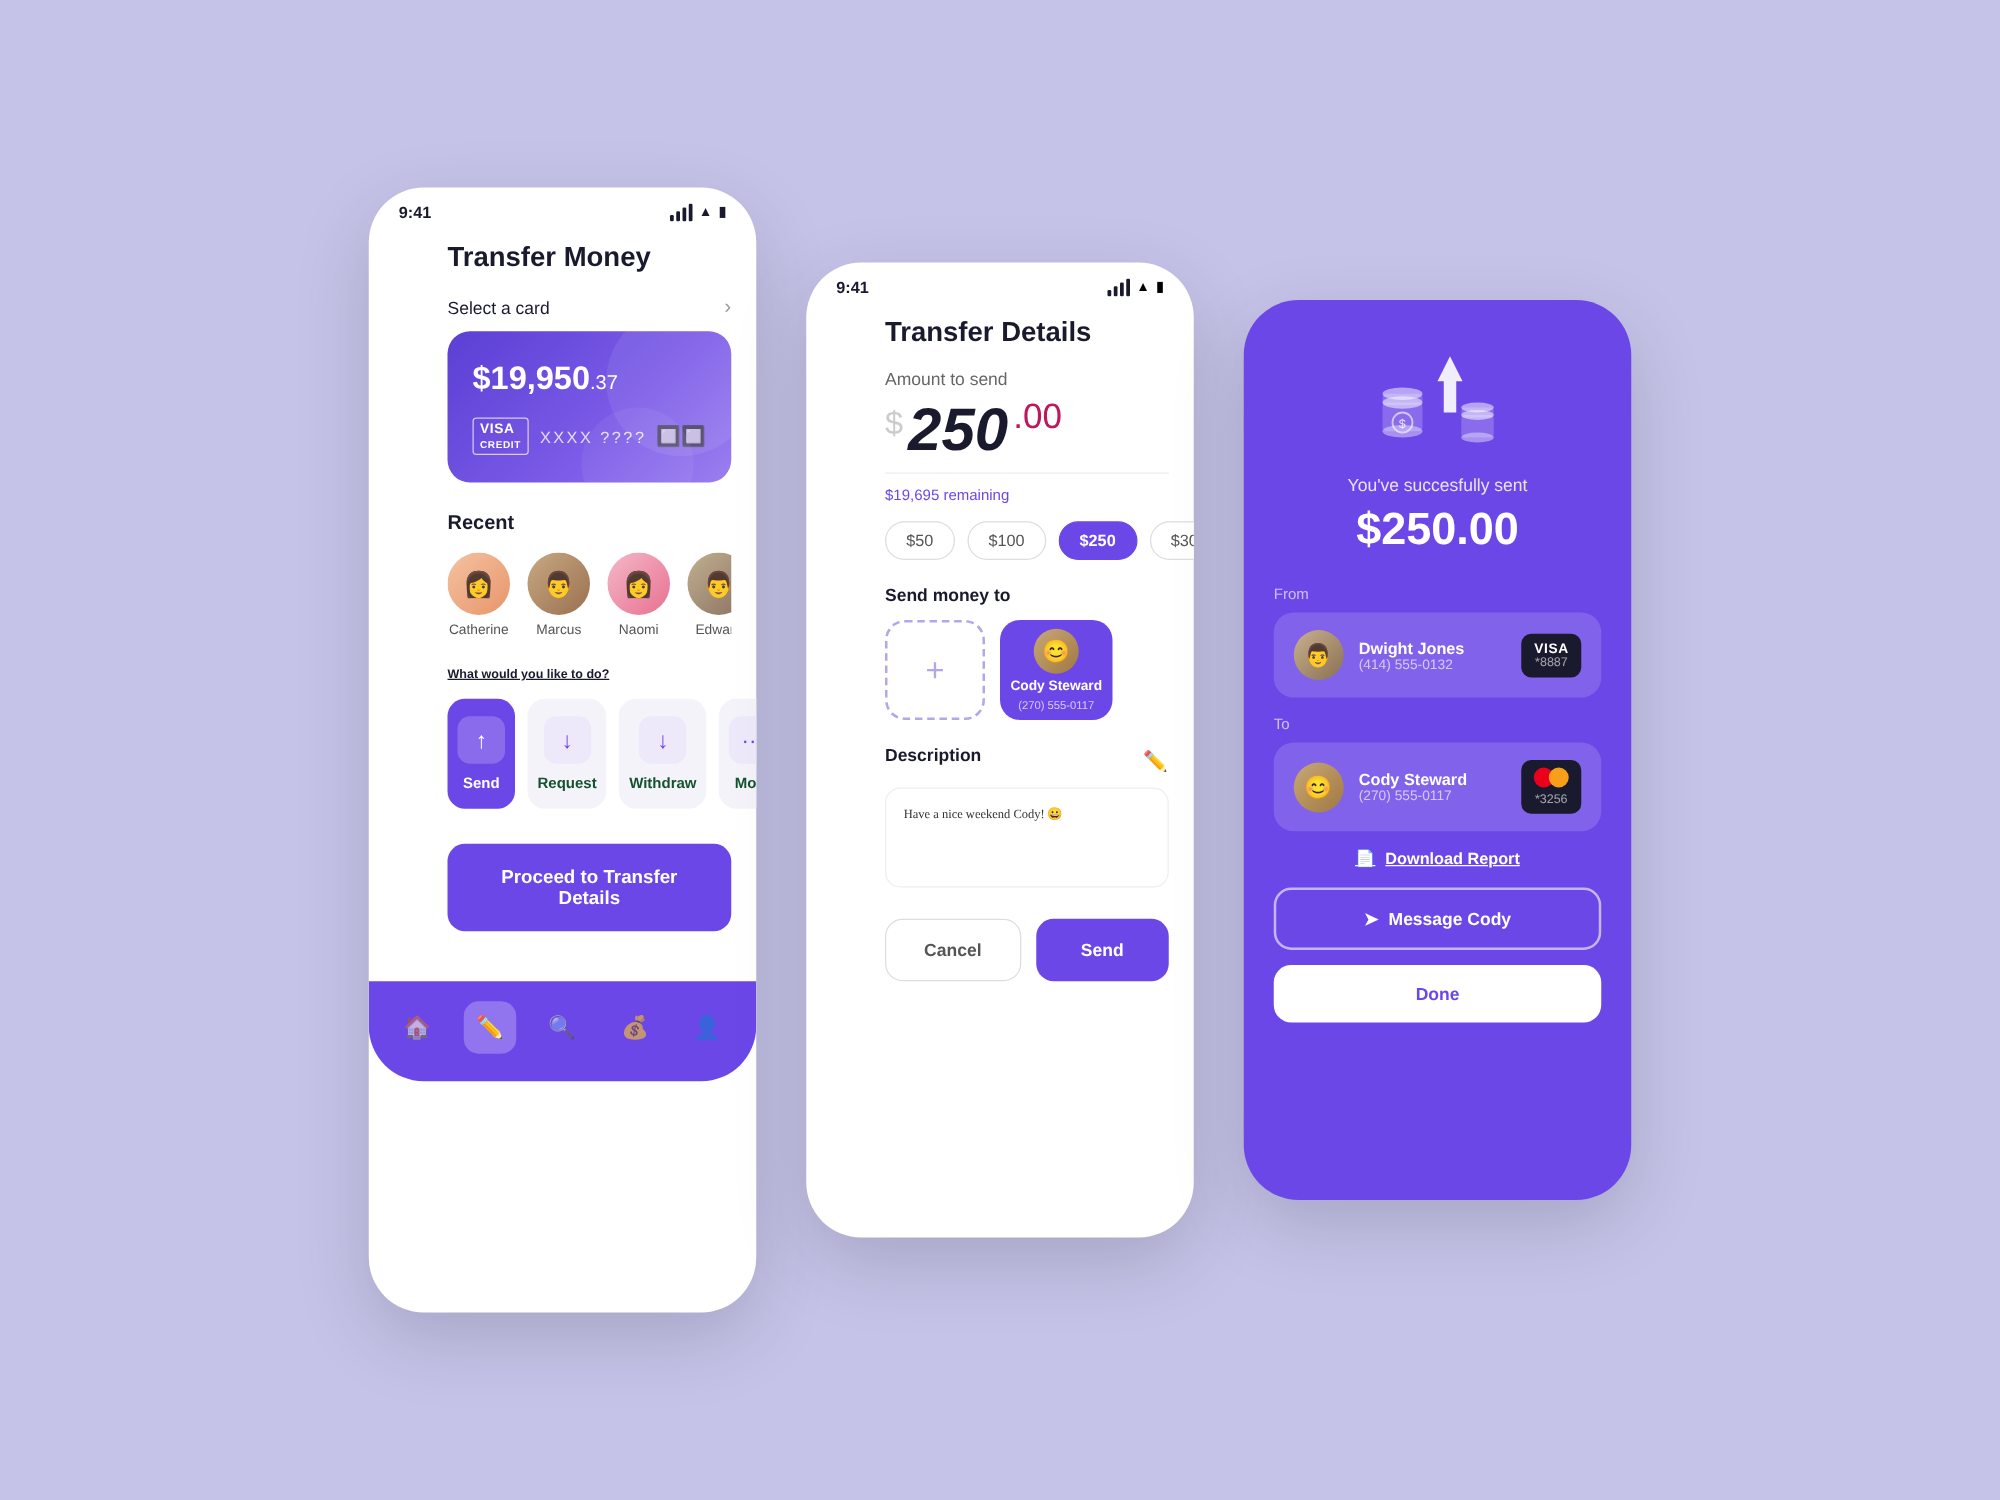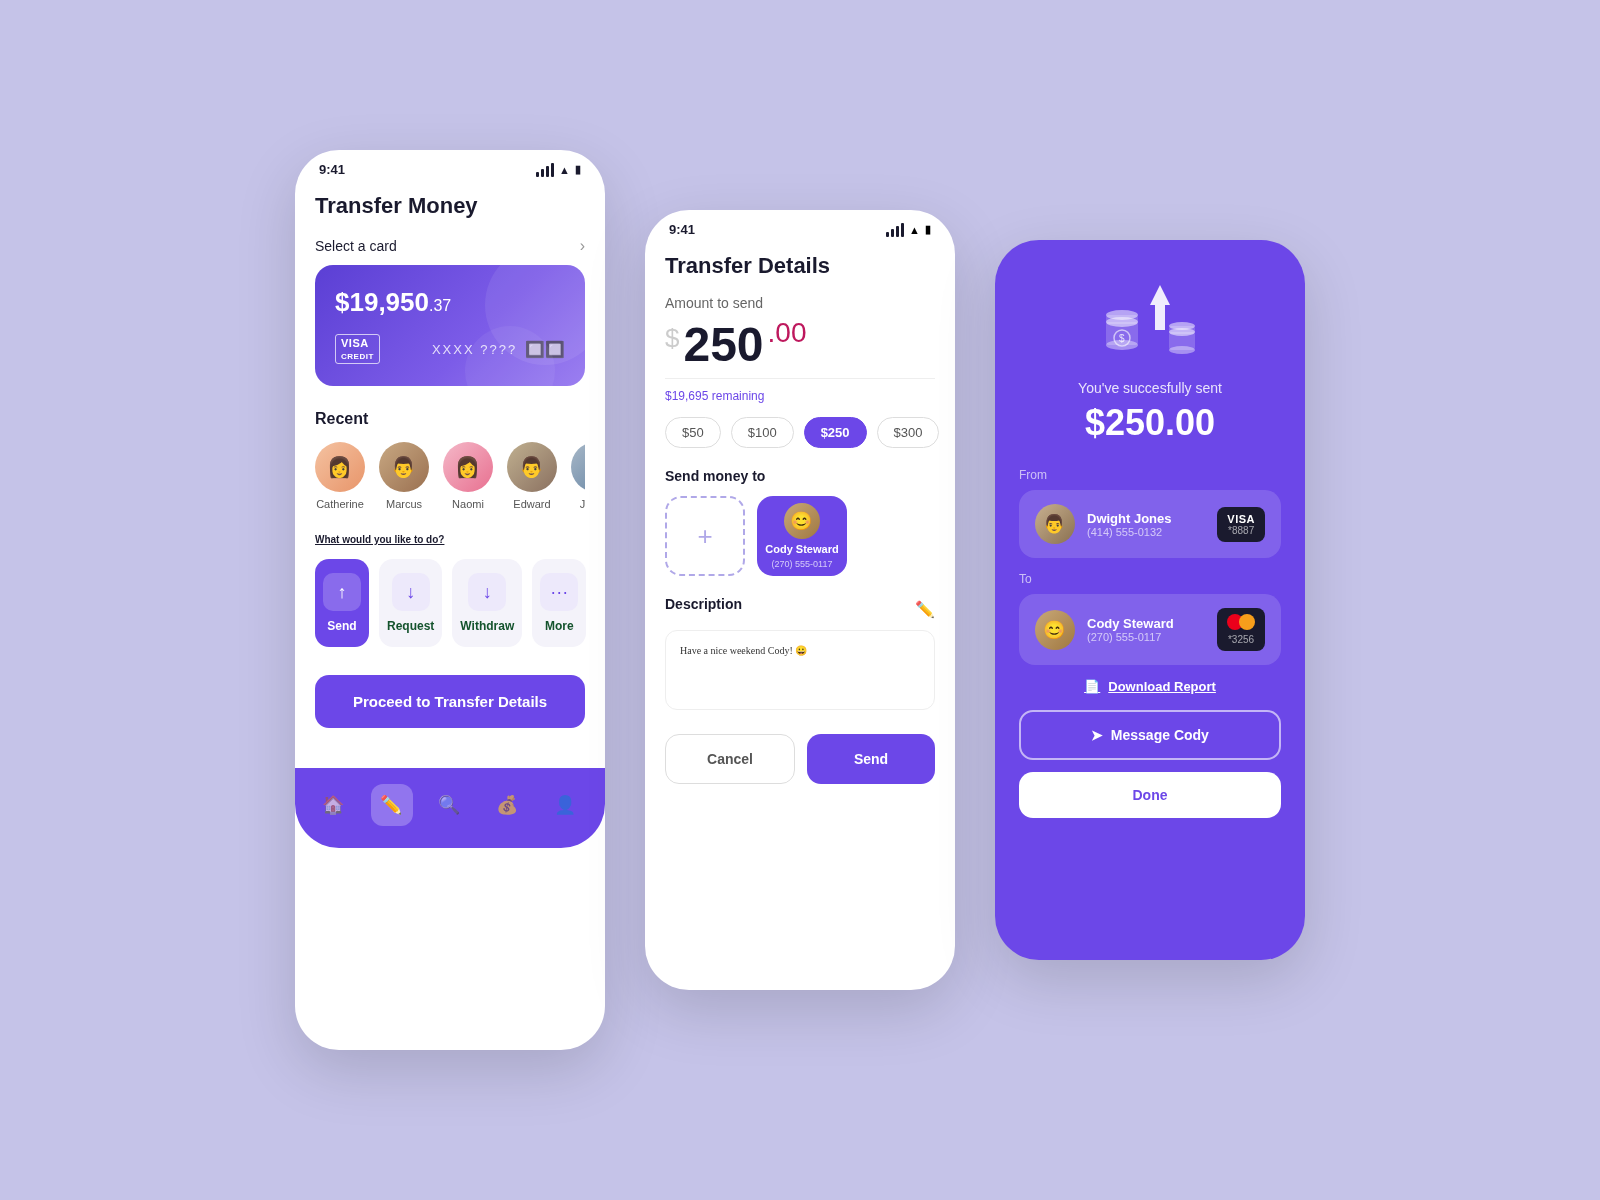--- a/index.html
+++ b/index.html
@@ -41,21 +41,21 @@
     .signal-bar { display: flex; gap: 2px; align-items: flex-end; }
     .signal-bar span {
       background: #1a1a2e;
       width: 3px;
       border-radius: 1px;
       display: inline-block;
     }
     .wifi-icon, .battery-icon { font-size: 11px; color: #1a1a2e; }
 
     
-    .phone-content { padding: 10px 20px 20px; }
+    .phone-content { padding: 10px 20px 20px; margin-left: 43px; }
     .page-title { font-size: 22px; font-weight: 800; color: #1a1a2e; margin-bottom: 18px; }
 
     .select-card-row {
       display: flex;
       justify-content: space-between;
       align-items: center;
       margin-bottom: 10px;
     }
     .select-card-label { font-size: 14px; color: #1a1a2e; font-weight: 500; }
     .chevron { font-size: 16px; color: #999; }
@@ -156,21 +156,21 @@
       font-size: 18px;
       color: rgba(255,255,255,0.6);
     }
     .nav-item.active { background: rgba(255,255,255,0.25); color: #fff; }
 
     
     .p2-title { font-size: 22px; font-weight: 800; color: #1a1a2e; margin-bottom: 16px; }
     .amount-label { font-size: 14px; color: #666; margin-bottom: 6px; }
     .amount-display { display: flex; align-items: flex-start; gap: 4px; margin-bottom: 4px; }
     .dollar-sign { font-size: 26px; color: #ccc; font-weight: 300; margin-top: 6px; }
-    .amount-value { font-size: 48px; font-weight: 800; color: #1a1a2e; }
+    .amount-value { font-size: 48px; font-weight: 800; color: #1a1a2e; font-style: italic; }
     .amount-cents { font-size: 28px; font-weight: 400; color: #be185d; }
     .divider { border: none; border-top: 1.5px solid #eee; margin: 6px 0 10px; }
     .remaining { font-size: 12px; color: #6c47e8; margin-bottom: 14px; }
     .amount-chips { display: flex; gap: 10px; margin-bottom: 20px; }
     .chip {
       border: 1.5px solid #ddd;
       border-radius: 20px;
       padding: 7px 16px;
       font-size: 13px;
       color: #555;

